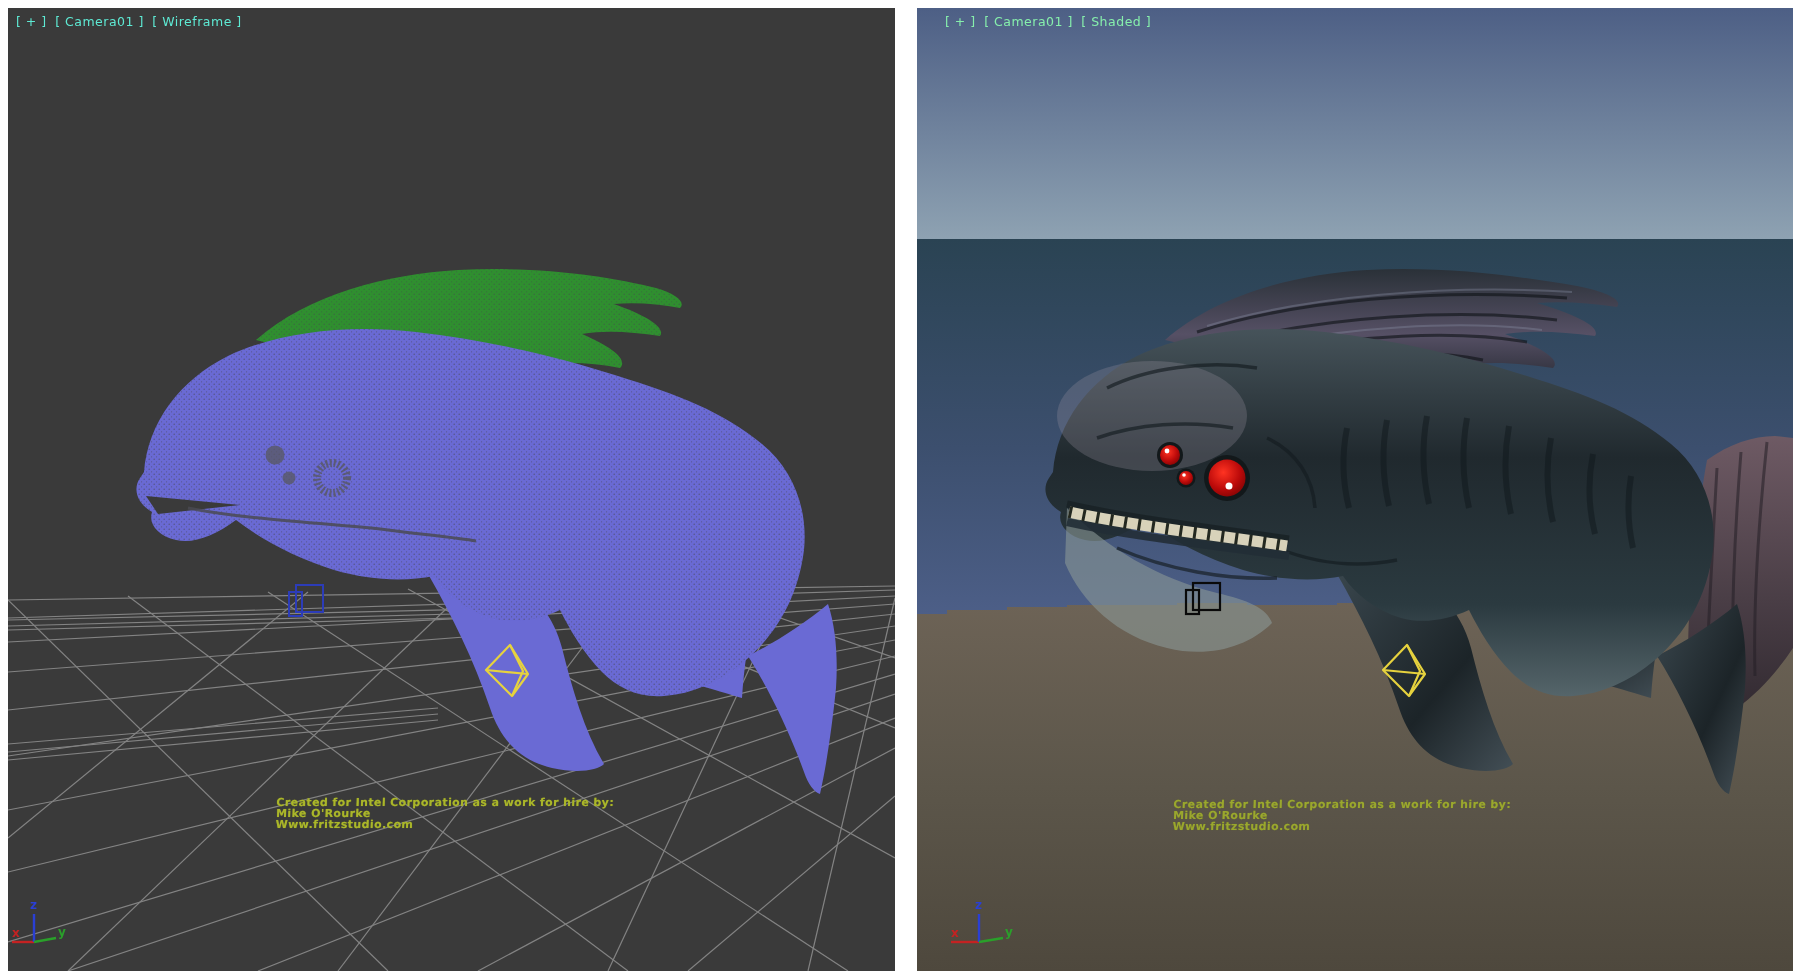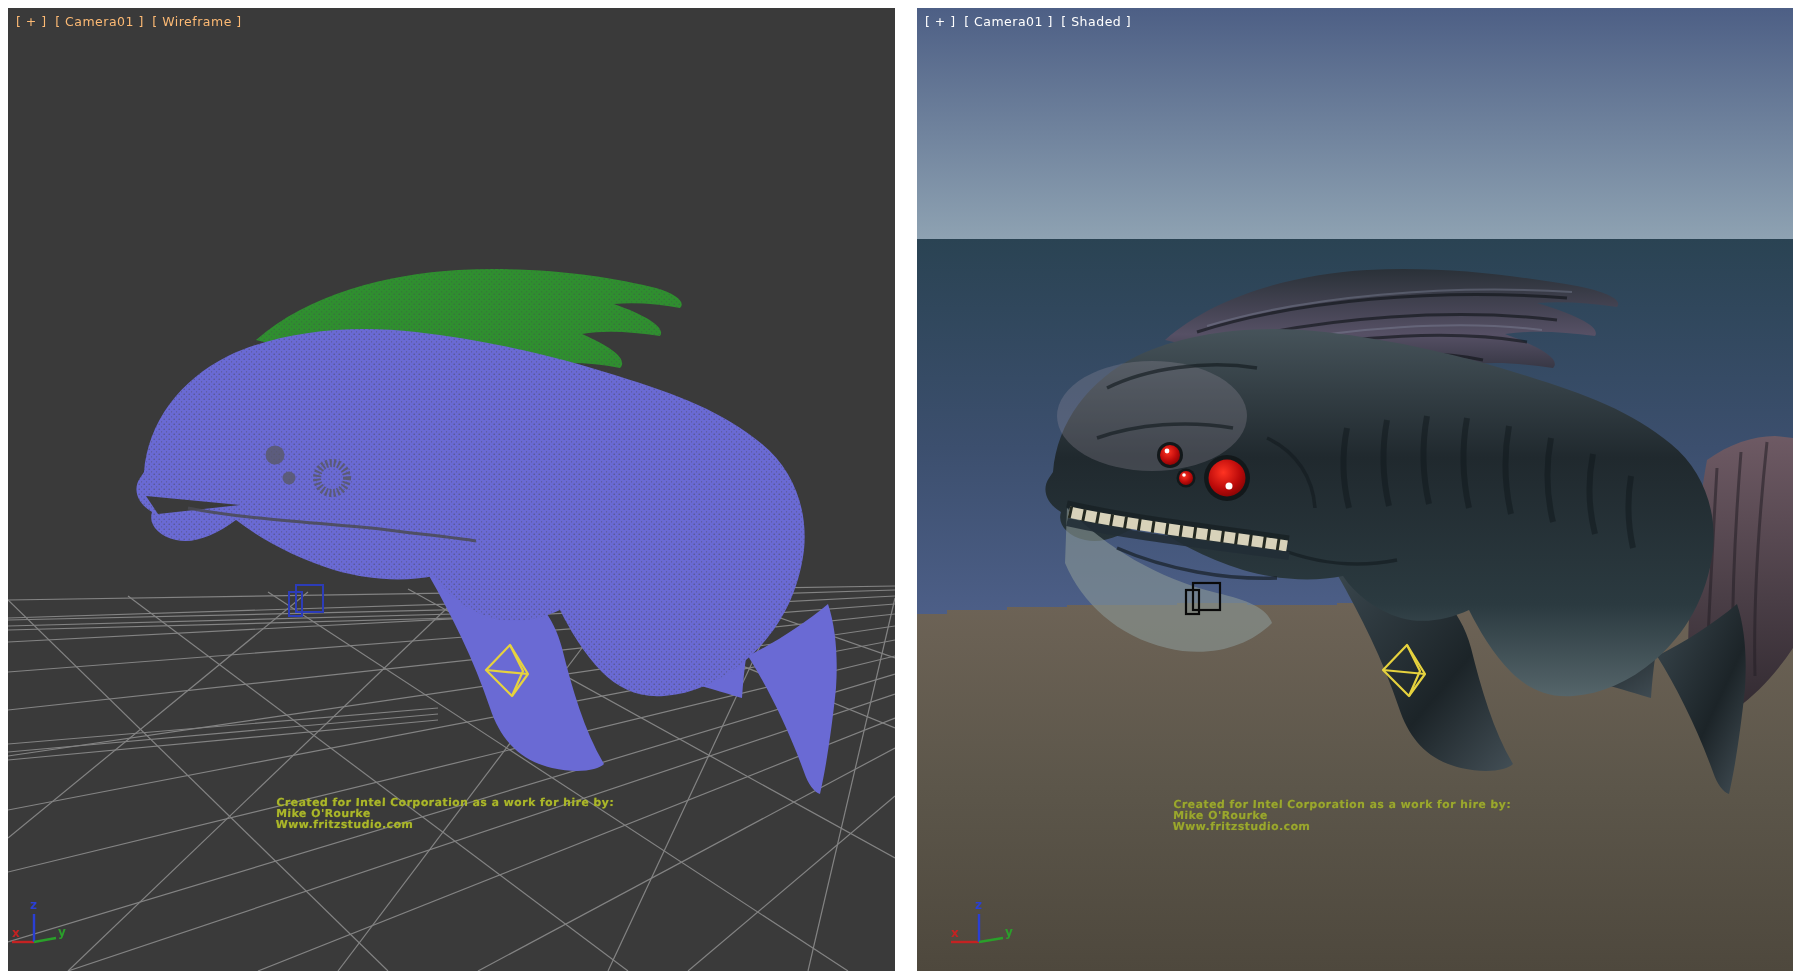--- a/index.html
+++ b/index.html
@@ -3,22 +3,22 @@
 <meta charset="utf-8">
 <style>
   html,body{margin:0;padding:0;background:#ffffff;width:1800px;height:978px;overflow:hidden;
     font-family:"DejaVu Sans",sans-serif;}
   .stage{position:relative;width:1800px;height:978px;background:#ffffff;}
   .viewport{position:absolute;top:8px;height:963px;overflow:hidden;}
   .vp-left{left:8px;width:887px;background:#3a3a3a;}
   .vp-right{left:917px;width:876px;background:#4d5f85;}
   .vp-label{position:absolute;top:6px;left:8px;z-index:30;font-size:12.5px;letter-spacing:.5px;
     white-space:nowrap;user-select:none;}
-  .vp-left .vp-label{color:#fdba74;}
-  .vp-right .vp-label{color:#ffffff;}
+  .vp-left .vp-label{color:#5eead4;}
+  .vp-right .vp-label{color:#86efac;margin-left:20px;}
   .vp-label span{margin-right:4px;cursor:pointer;}
   .scene{position:absolute;left:0;top:0;}
   .watermark{position:absolute;z-index:25;font-size:11px;font-weight:bold;line-height:11px;
     letter-spacing:.4px;transform:skewX(-2deg);}
   .wm-left{left:268px;top:789px;color:#aab62a;text-shadow:0 0 1px rgba(140,150,30,.8);}
   .wm-right{left:256px;top:791px;color:#9aa72e;text-shadow:0 0 1px rgba(120,130,30,.8);}
   .axis-gizmo{position:absolute;bottom:14px;z-index:26;}
   .ag-left{left:2px;}
   .ag-right{left:28px;}
   .axis-gizmo text{font-size:12px;font-weight:bold;font-family:"DejaVu Sans",sans-serif;}

